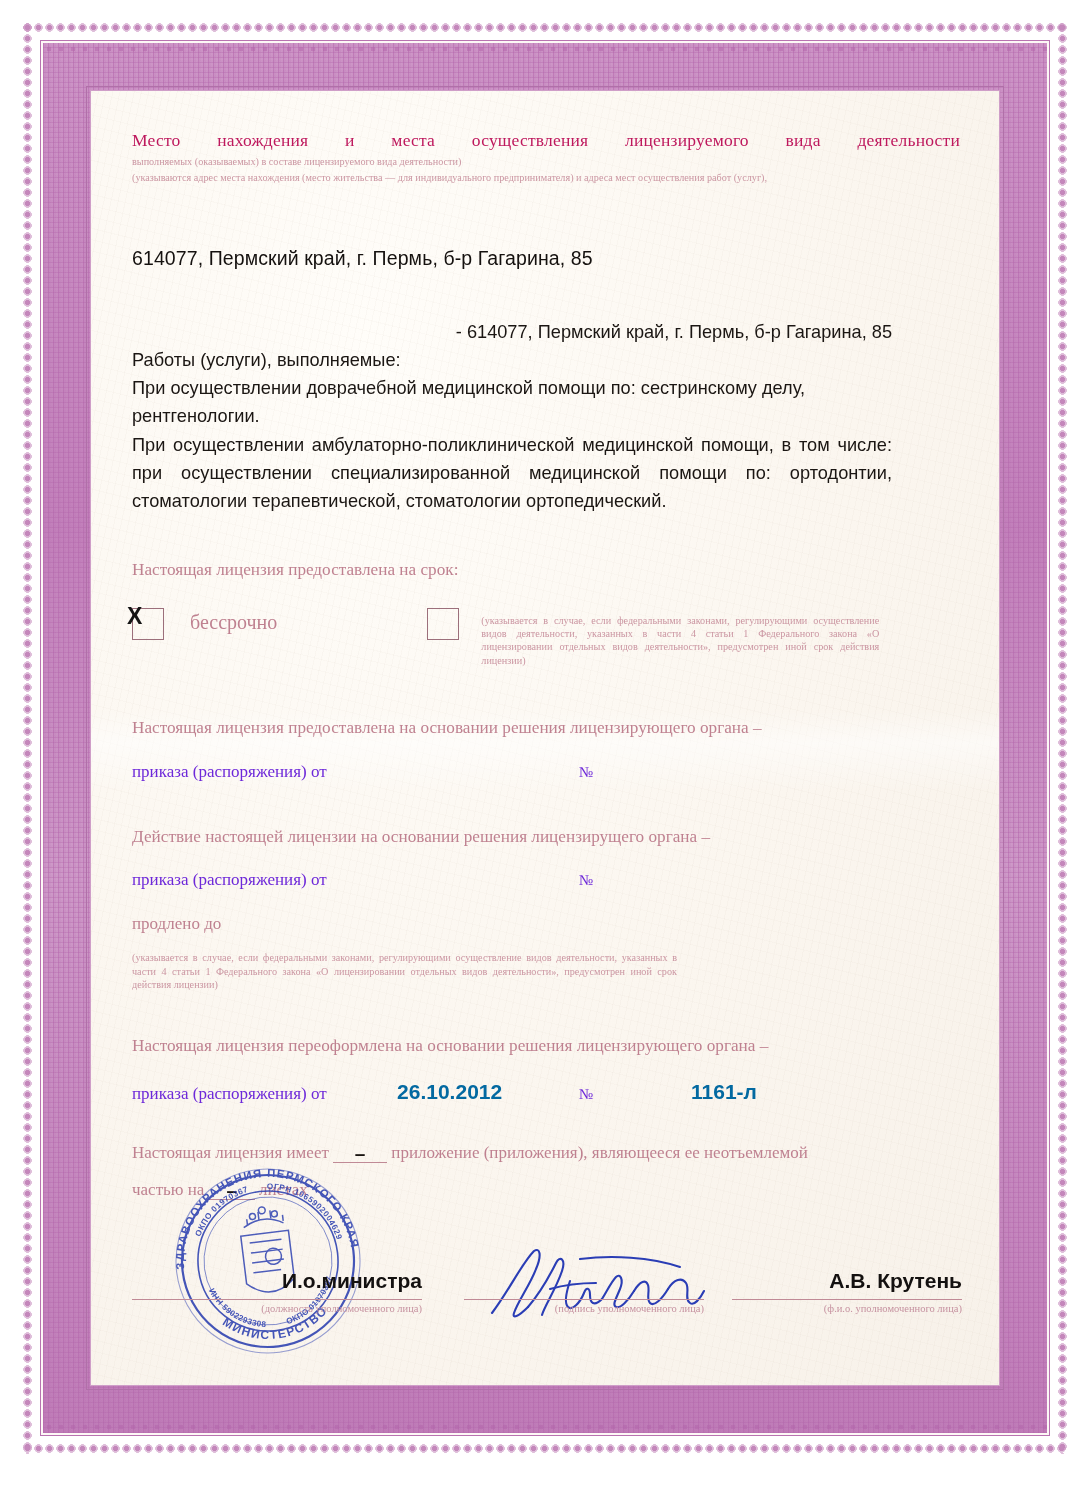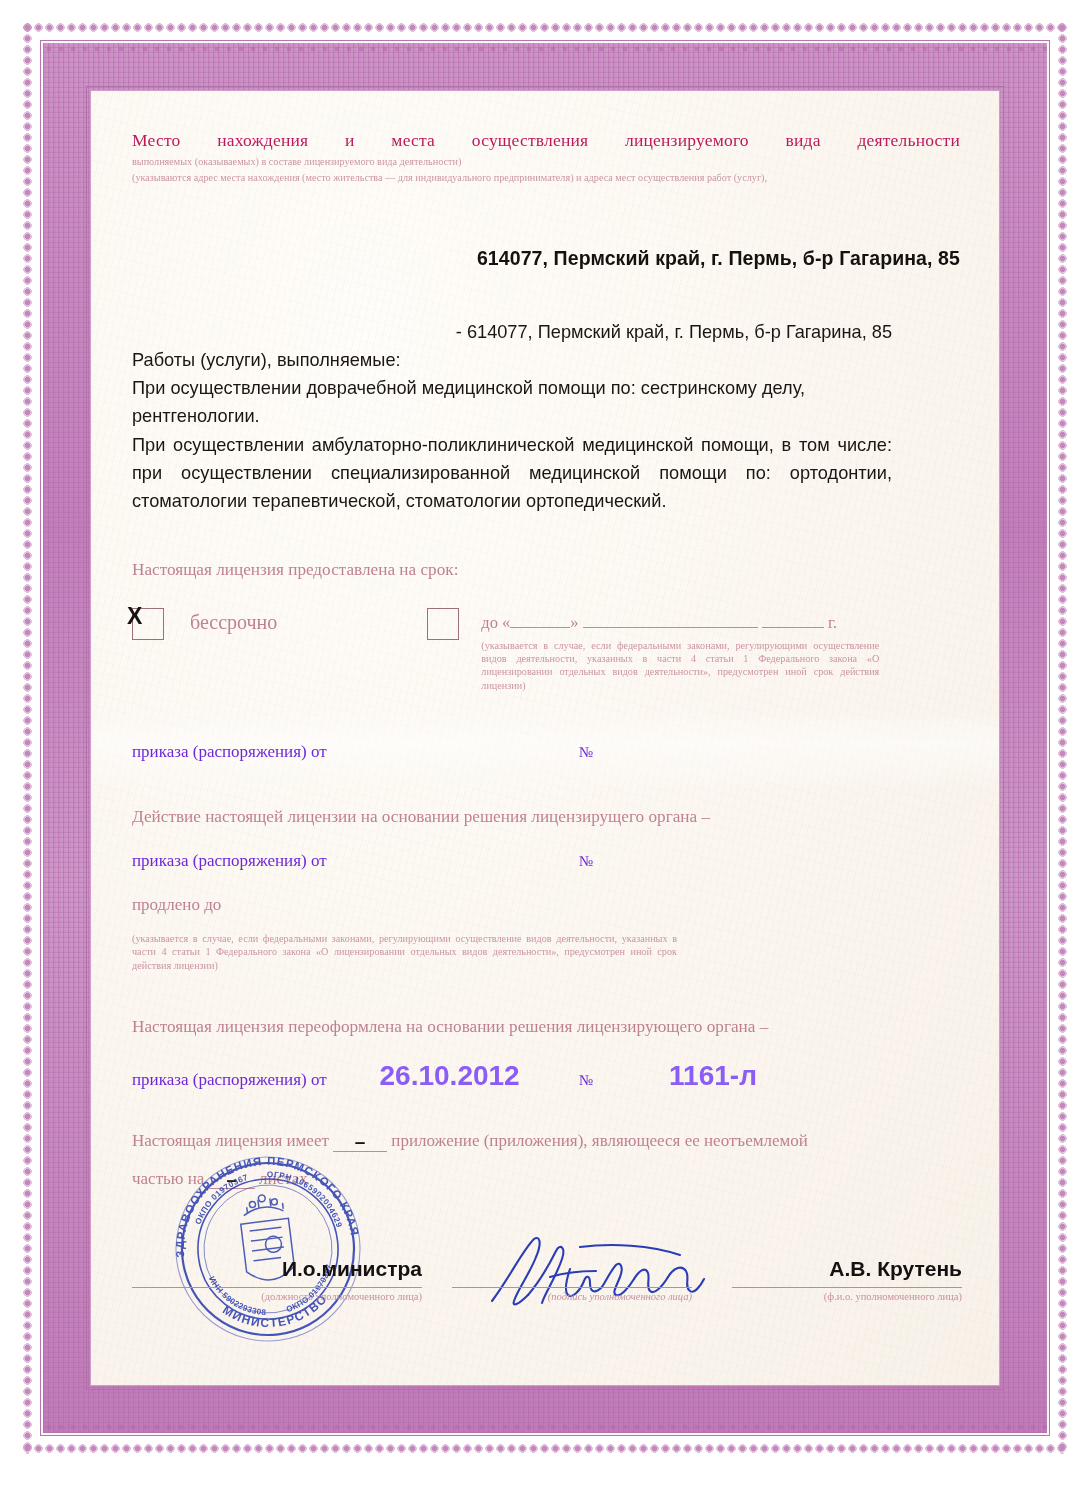--- a/index.html
+++ b/index.html
@@ -165,24 +165,24 @@
     font-size: 10.2px;
     color: #cb96a2;
     line-height: 1.32;
     margin: 3px 0 0 0;
     text-align: justify;
   }
   .note-narrow { width: 800px; }
 
   .addr-bold {
     font-family: "Liberation Sans", "DejaVu Sans", sans-serif;
-    font-weight: bold;
+    font-weight: normal;
     font-size: 19.5px;
     color: #15110f;
-    text-align: right;
+    text-align: left;
     margin: 62px 0 0 0;
     letter-spacing: 0.1px;
   }
 
   .body-block {
     font-family: "Liberation Sans", "DejaVu Sans", sans-serif;
     font-size: 18.2px;
     color: #1b1613;
     line-height: 1.55;
     margin: 48px 0 0 0;
@@ -249,22 +249,22 @@
   .sec { margin-top: 30px; }
   .row-order {
     display: flex;
     align-items: baseline;
     margin-top: 22px;
   }
   .row-order .lbl { font-size: 17px; color: #6d28d9; }
   .row-order .val {
     font-family: "Liberation Sans", "DejaVu Sans", sans-serif;
     font-weight: bold;
-    font-size: 28px;
-    color: #8b5cf6;
+    font-size: 21px;
+    color: #0369a1;
   }
 
   .prolong { font-size: 17px; color: #bf8190; margin-top: 24px; }
 
   .appendix {
     font-size: 17px;
     color: #bf8190;
     margin-top: 30px;
     line-height: 2.2;
   }
@@ -304,21 +304,21 @@
     border-bottom: 1.1px solid #c08a96;
     margin-top: 6px;
   }
   .sig-cap {
     font-size: 10.5px;
     color: #c692a0;
     margin-top: 3px;
     white-space: nowrap;
   }
   .sig-1 { left: 0;   top: 24px; width: 290px; }
-  .sig-2 { left: 320px; top: 24px; width: 240px; font-style: italic; }
+  .sig-2 { left: 332px; top: 24px; width: 240px; }
   .sig-3 { left: 600px; top: 24px; width: 230px; }
 
   
   .handsig {
     position: absolute;
     left: 352px;
     top: -4px;
     width: 230px;
     height: 90px;
     pointer-events: none;
@@ -374,34 +374,29 @@
       <div class="term-row">
 
         <div class="chk">
           <span class="x">X</span>
         </div>
         <div class="chk-label">бессрочно</div>
 
         <div class="term-right">
           <div class="chk"></div>
           <div class="until">
-            <div class="until-line">
-              <span>до «</span><span class="blank" style="width:60px;"></span><span>»</span>
-              <span class="blank" style="width:175px;"></span>
-              <span class="blank" style="width:62px;"></span>
-              <span>г.</span>
-            </div>
             <p class="note" style="width:398px;margin-top:6px;">(указывается в случае, если федеральными законами, регулирующими осуществление видов деятельности, указанных в части 4 статьи 1 Федерального закона «О лицензировании отдельных видов деятельности», предусмотрен иной срок действия лицензии)</p>
           </div>
         </div>
 
       </div>
     </div>
 
     <div class="sec" style="margin-top:50px;">
+      <p class="h-label">Настоящая лицензия предоставлена на основании решения лицензирующего органа –</p>
       <div class="row-order">
         <span class="lbl">приказа (распоряжения)  от</span>
         <span class="val" style="min-width:210px;text-align:center;margin-left:18px;"></span>
         <span class="lbl" style="margin-left:24px;font-size:15px;">№</span>
         <span class="val" style="min-width:150px;text-align:center;margin-left:14px;"></span>
       </div>
     </div>
 
     <div class="sec" style="margin-top:44px;">
       <p class="h-label">Действие настоящей лицензии на основании решения лицензирущего органа –</p>

